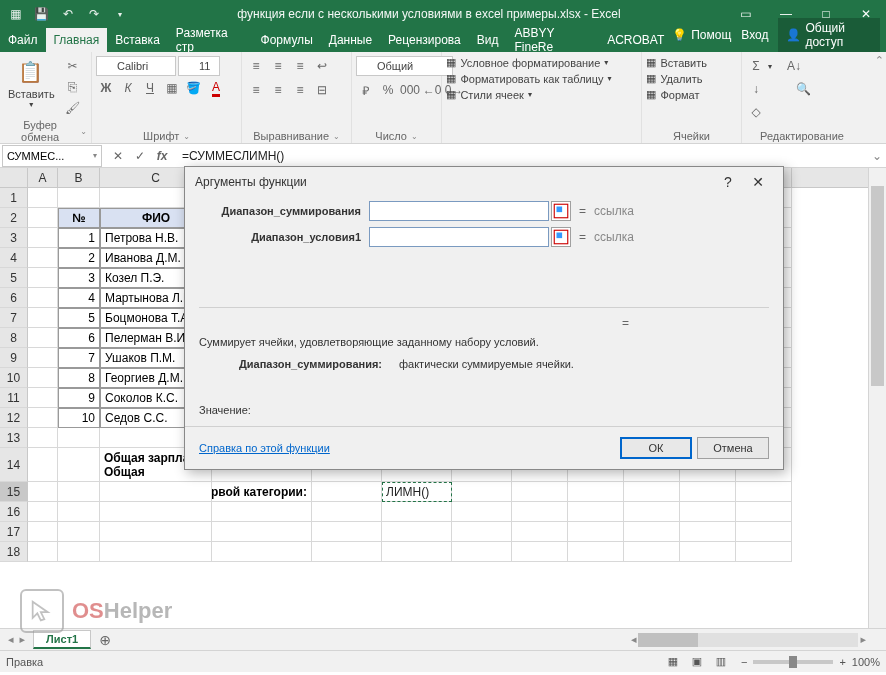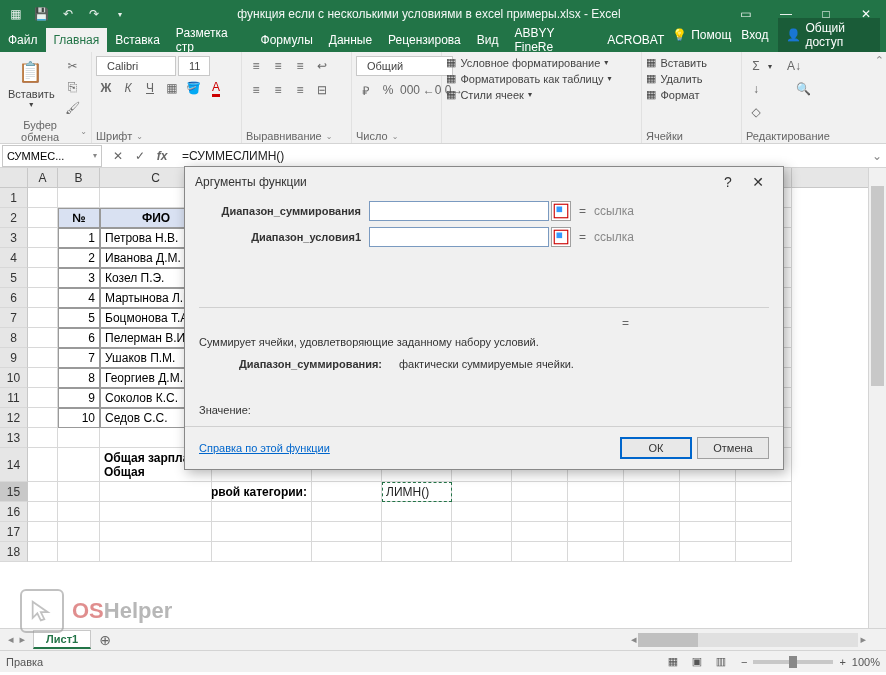--- a/index.html
+++ b/index.html
@@ -19,28 +19,28 @@
 .tabs .tab.file { background: #227447; color: #fff; }
 .tabs .tab.active { background: #f1f1f1; color: #227447; }
 .tabs .spacer { flex: 1; }
 .tabs .right { display: flex; align-items: center; gap: 2px; padding-right: 6px; }
 .tabs .right .tell { display: flex; align-items: center; gap: 4px; }
 .tabs .right .share { background: #1a5c38; padding: 3px 8px; display: flex; align-items: center; gap: 4px; }
 
 
 .ribbon { background: #f1f1f1; border-bottom: 1px solid #d4d4d4; height: 92px; display: flex; font-size: 12px; color: #444; position: relative; }
 .group { border-right: 1px solid #e1e1e1; padding: 2px 4px 0; display: flex; flex-direction: column; justify-content: space-between; }
-.group .glabel { text-align: center; font-size: 11px; color: #666; padding: 1px 0; display: flex; align-items: center; gap: 4px; }
+.group .glabel { text-align: center; font-size: 11px; color: #666; padding: 1px 0; display: flex; align-items: center; justify-content: center; gap: 4px; }
 .group .glabel .dl { font-size: 8px; color: #888; }
 .group .gbody { flex: 1; display: flex; align-items: flex-start; gap: 4px; padding-top: 2px; }
 .btn-big { display: flex; flex-direction: column; align-items: center; font-size: 11px; color: #444; padding: 0 4px; }
 .btn-big .ico { width: 32px; height: 32px; display: flex; align-items: center; justify-content: center; font-size: 20px; }
 .vstack { display: flex; flex-direction: column; gap: 1px; }
 .hstack { display: flex; align-items: center; gap: 2px; }
-.ctl { border: 1px solid #c8c8c8; background: #fff; font-size: 11px; height: 20px; display: flex; align-items: center; padding: 0 10px; color: #444; }
+.ctl { border: 1px solid #c8c8c8; background: #fff; font-size: 11px; height: 20px; display: flex; align-items: center; padding: 0 20px; color: #444; }
 .ibtn { width: 20px; height: 20px; display: flex; align-items: center; justify-content: center; color: #666; font-size: 12px; }
 .ribbon-line { display:flex; align-items:center; gap:4px; font-size:11px; color:#444; }
 
 
 .fbar { height: 24px; border-bottom: 1px solid #d4d4d4; display: flex; align-items: center; font-size: 12px; background: #fff; }
 .namebox { width: 100px; height: 22px; border: 1px solid #c8c8c8; margin: 0 2px; display: flex; align-items: center; padding: 0 4px; font-size: 11px; }
 .fbar .ficons { display: flex; gap: 2px; padding: 0 4px; }
 .fbar .ficons span { width: 20px; display: flex; align-items: center; justify-content: center; color: #666; }
 .fbar .fx { font-style: italic; font-weight: bold; color: #666; }
 .fbar .finput { flex: 1; padding: 0 6px; color: #222; font-size: 12px; }

